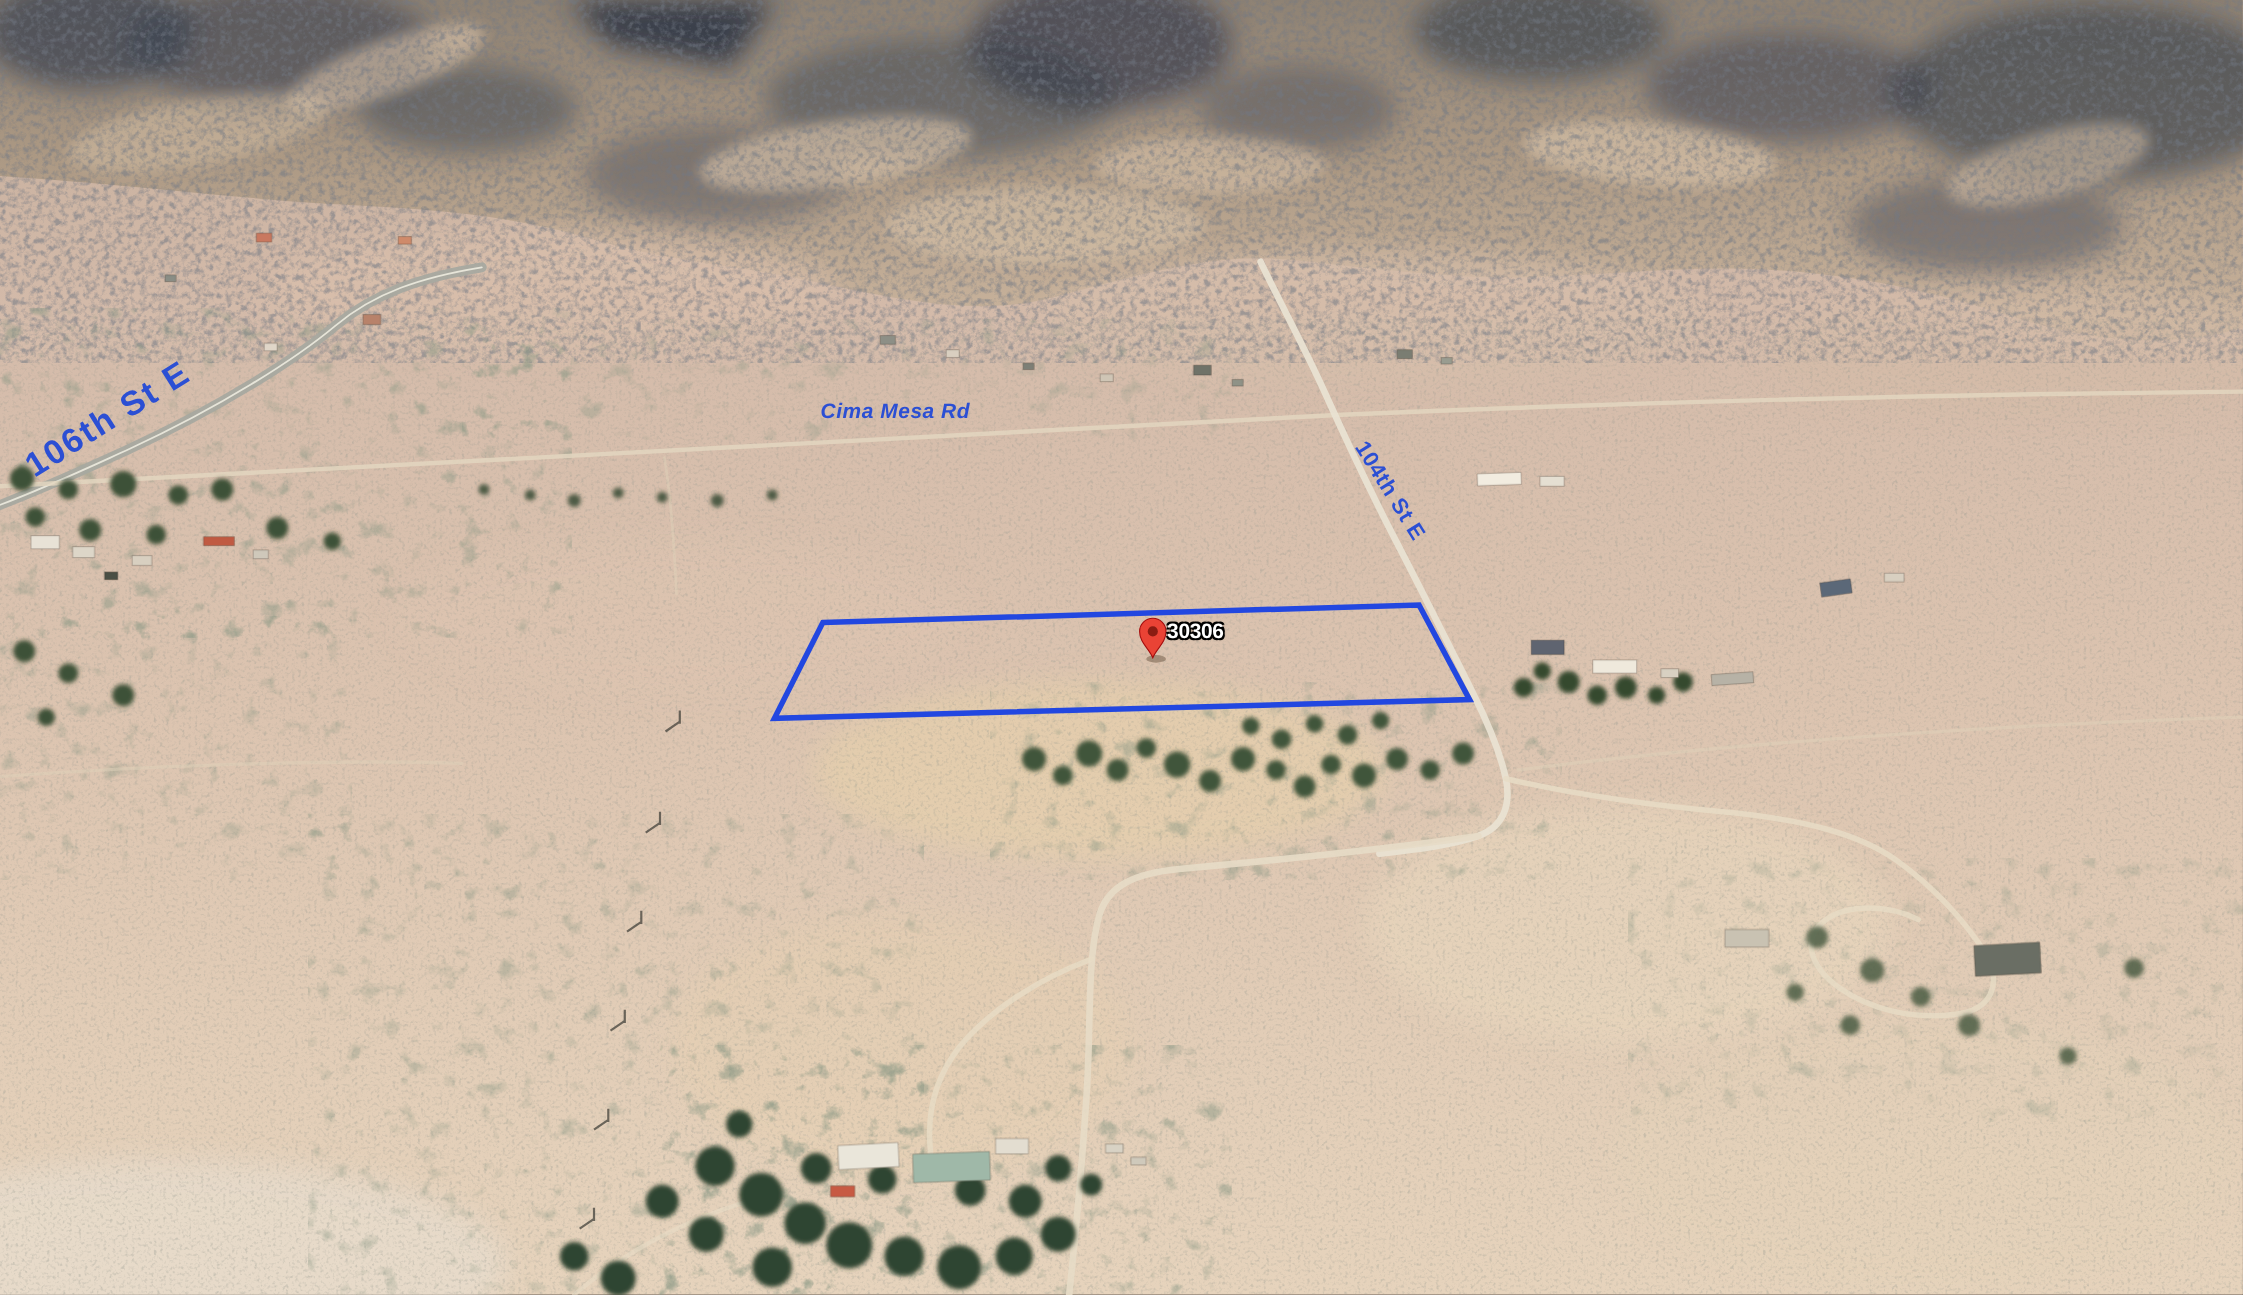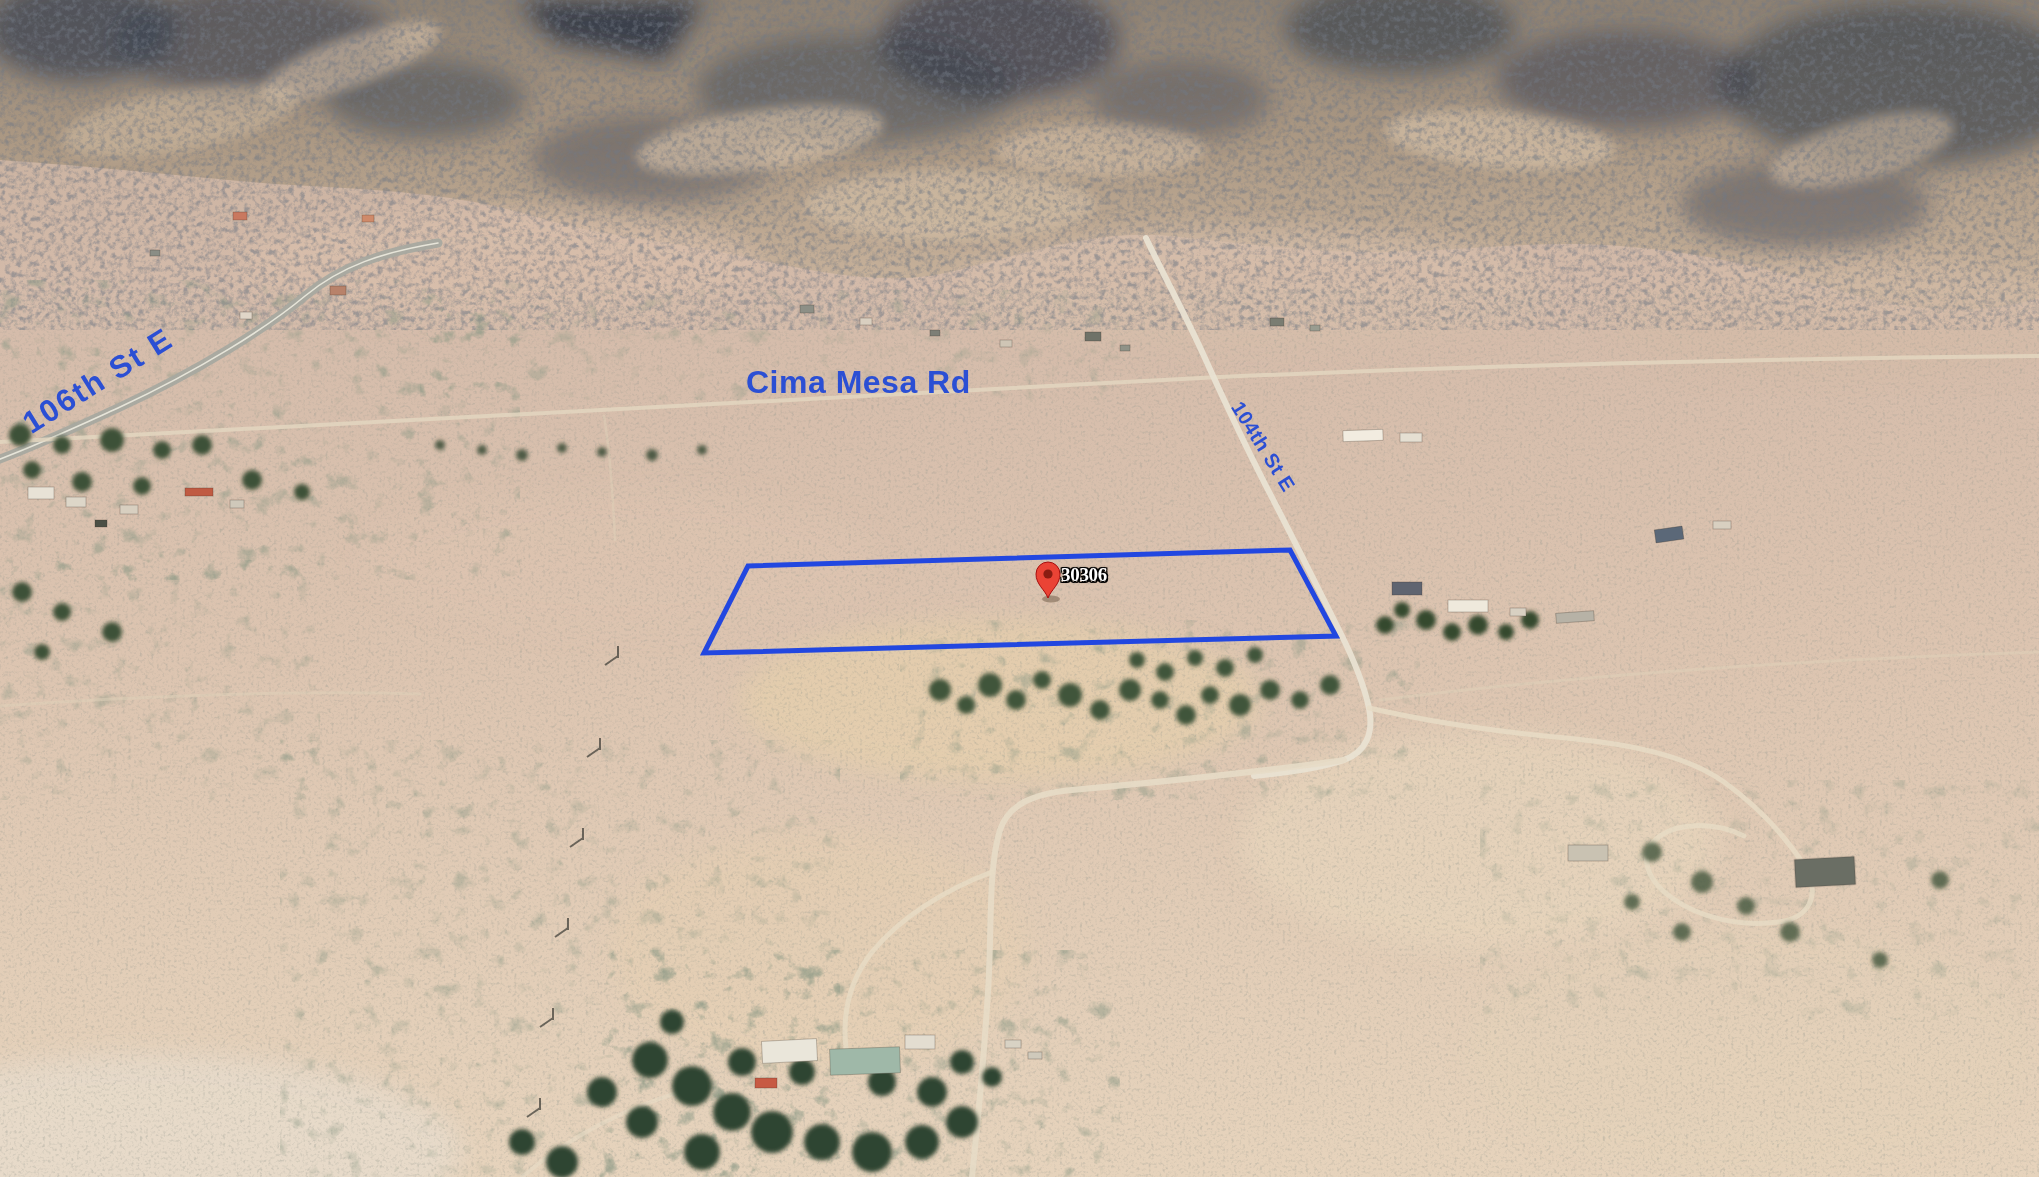--- a/index.html
+++ b/index.html
@@ -6,21 +6,21 @@
   .stage {
     position:relative; width:2039px; height:1177px; overflow:hidden;
     background:#d8c0ae; font-family:"Liberation Sans", sans-serif;
   }
   .stage svg.fill { position:absolute; left:0; top:0; width:2039px; height:1177px; display:block; }
   .label {
     position:absolute; white-space:nowrap; font-weight:700;
     font-family:"Liberation Sans", sans-serif;
   }
   .label-106 { left:26px;  top:408px; font-size:31px; letter-spacing:2px;  transform:rotate(-32deg); transform-origin:0 50%; }
-  .label-cima{ left:746px; top:364px; font-size:32px; letter-spacing:.5px; }
+  .label-cima{ left:746px; top:364px; font-size:19px; letter-spacing:.5px;font-style:italic; }
   .label-104 { left:1236px;top:392px; font-size:20px; letter-spacing:.5px; transform:rotate(58deg); transform-origin:0 50%; }
   .marker-label {
     position:absolute; left:1061px; top:564px; font-size:19px; font-weight:700;
     letter-spacing:-.3px;
     text-shadow:-1.5px -1.5px 0 #000, 1.5px -1.5px 0 #000, -1.5px 1.5px 0 #000, 1.5px 1.5px 0 #000, 0 0 3px #000;
   }
   .pin { position:absolute; left:1028px; top:550px; width:40px; height:56px; }
 </style>
 </head>
 <body>
@@ -312,15 +312,15 @@
 
   <div class="label label-106" style="color: rgb(43, 79, 212);">106th St E</div>
   <div class="label label-cima" style="color: rgb(43, 79, 212);">Cima Mesa Rd</div>
   <div class="label label-104" style="color: rgb(43, 79, 212);">104th St E</div>
 
   <svg class="pin" viewBox="-20 -48 40 56">
     <ellipse cx="3" cy="1" rx="9" ry="3.5" fill="rgba(60,40,20,0.35)"></ellipse>
     <path d="M0 0 C-3.2 -8.5 -12 -13.5 -12 -24 A12 12 0 1 1 12 -24 C12 -13.5 3.2 -8.5 0 0 Z" stroke="#a50e0e" stroke-width="1" fill="#ea4335"></path>
     <circle cx="0" cy="-24" r="4.6" fill="#8a1c12"></circle>
   </svg>
-  <div class="marker-label" style="color: rgb(255, 255, 255); font-family: Liberation Serif, serif;">30306</div>
+  <div class="marker-label" style="color: rgb(255, 255, 255);">30306</div>
 
 </div>
 
 </body></html>

